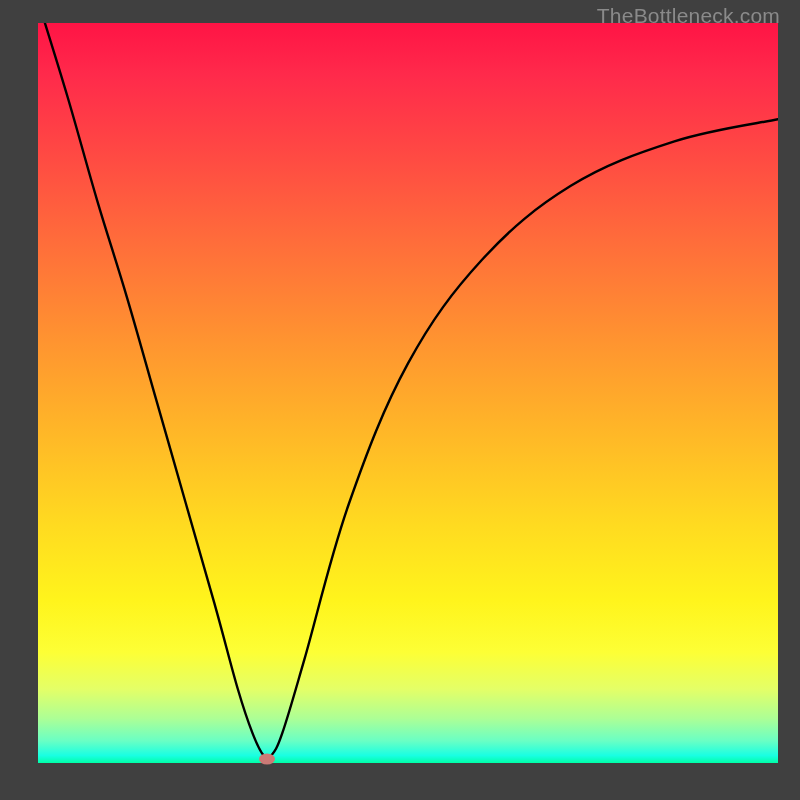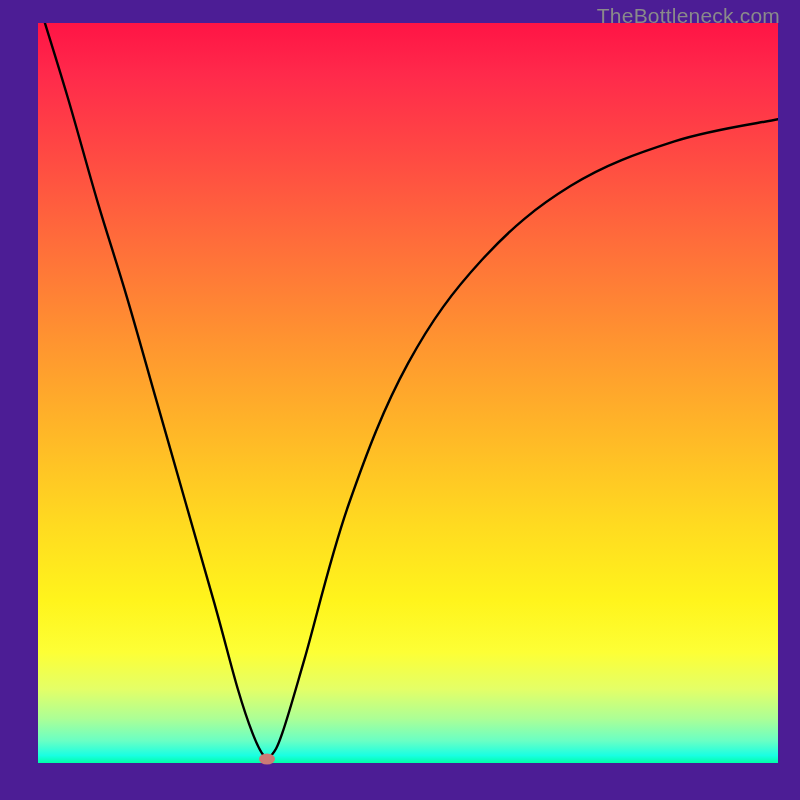--- a/index.html
+++ b/index.html
@@ -10,21 +10,21 @@
     background: #000;
     overflow: hidden;
     font-family: Arial, Helvetica, sans-serif;
   }
   .frame {
     position: absolute;
     left: 0;
     top: 0;
     width: 800px;
     height: 800px;
-    background: #4c1d95;
+    background: #404040;
   }
   .plot-area {
     position: absolute;
     left: 38px;
     top: 23px;
     width: 740px;
     height: 740px;
     background: linear-gradient(to bottom,
       #ff1445 0%,
       #ff2a4b 7%,

